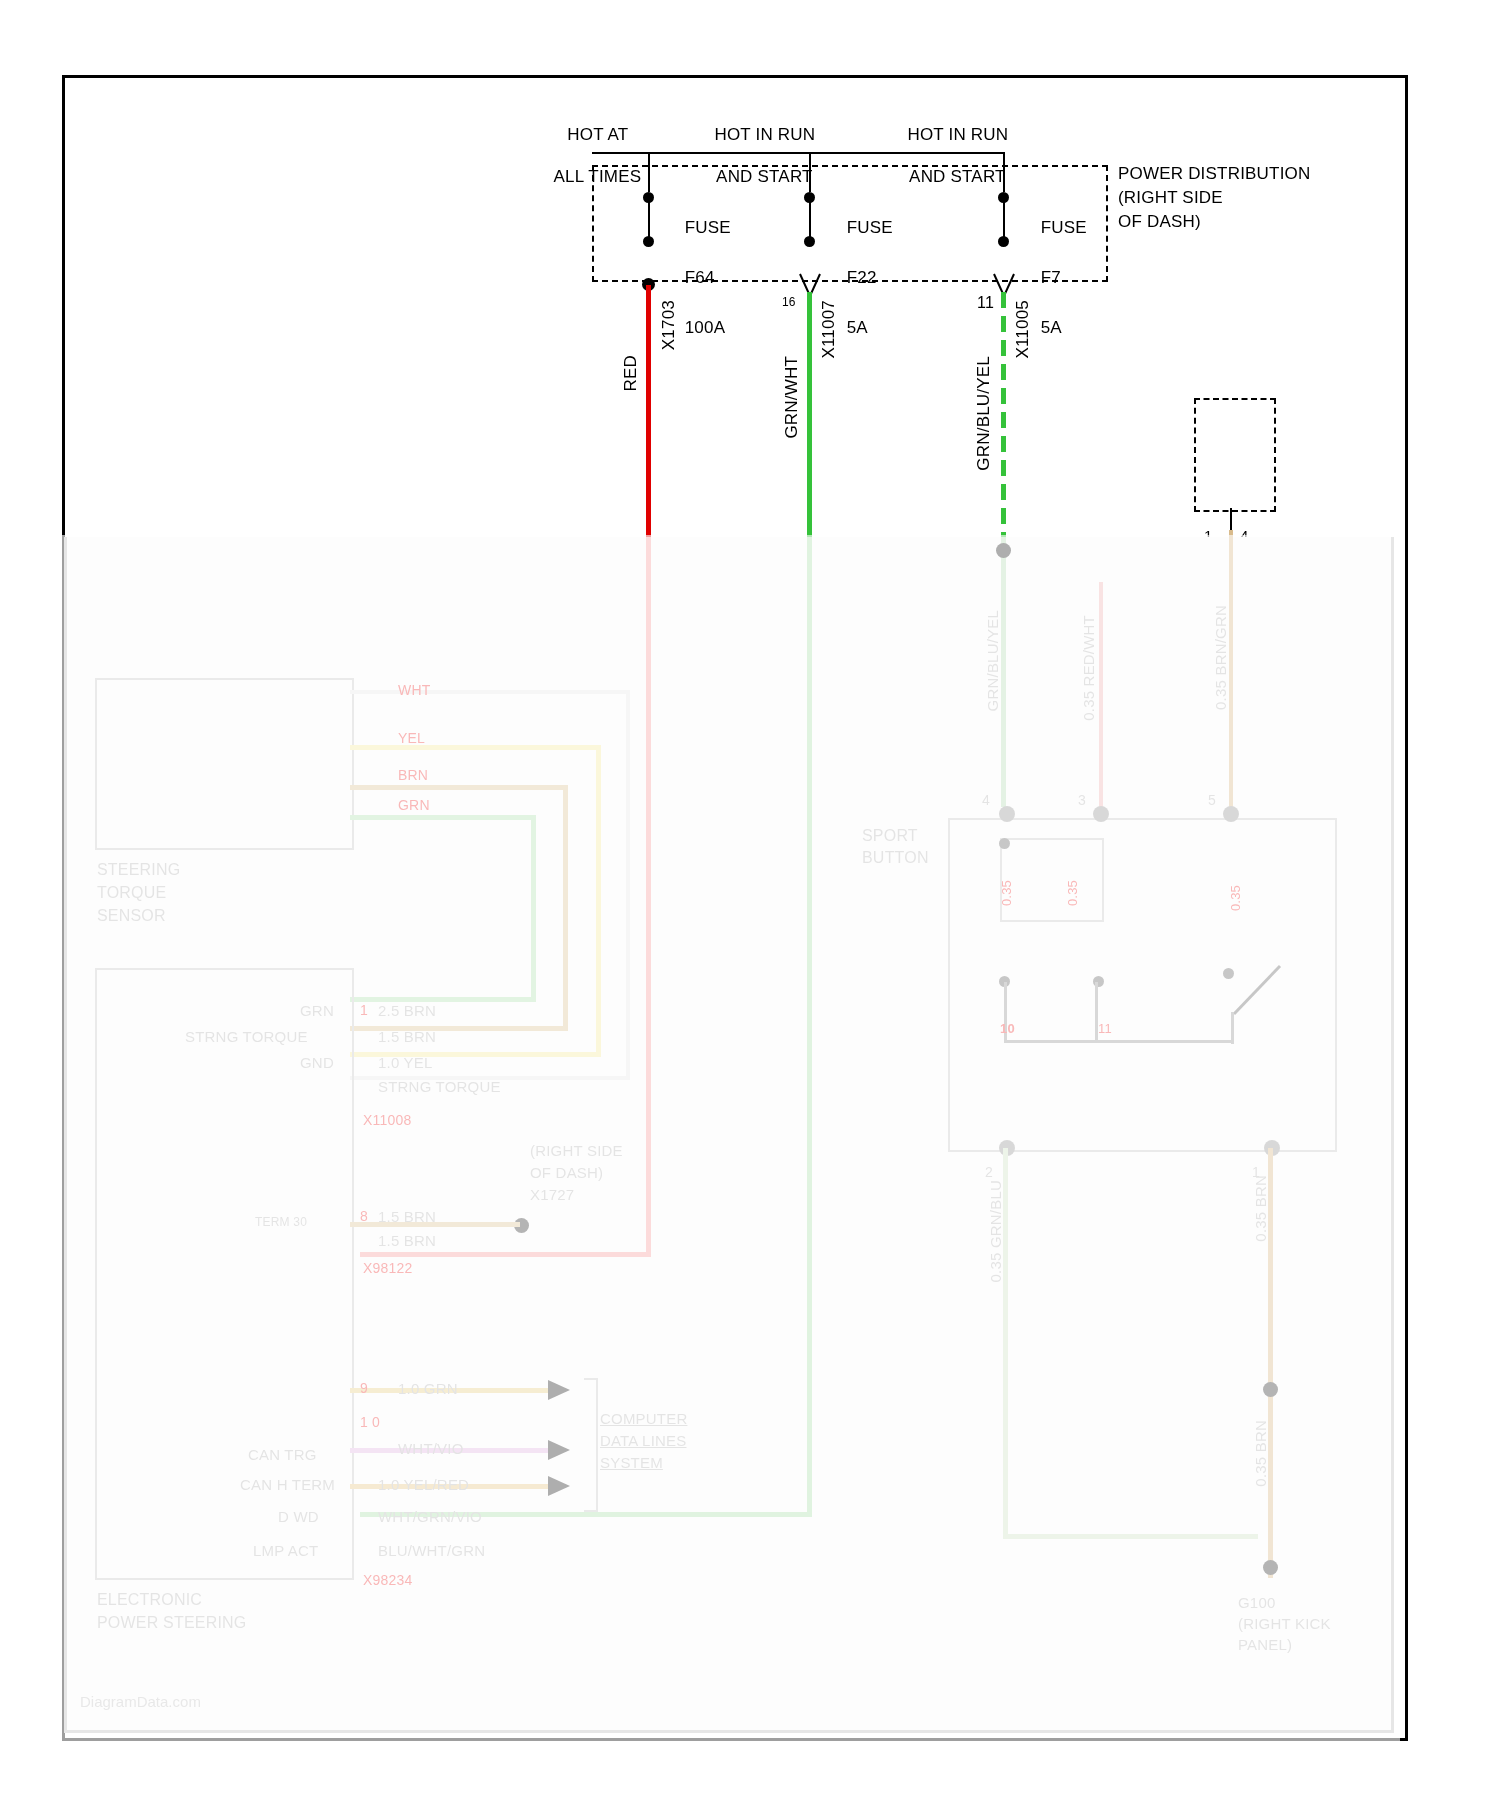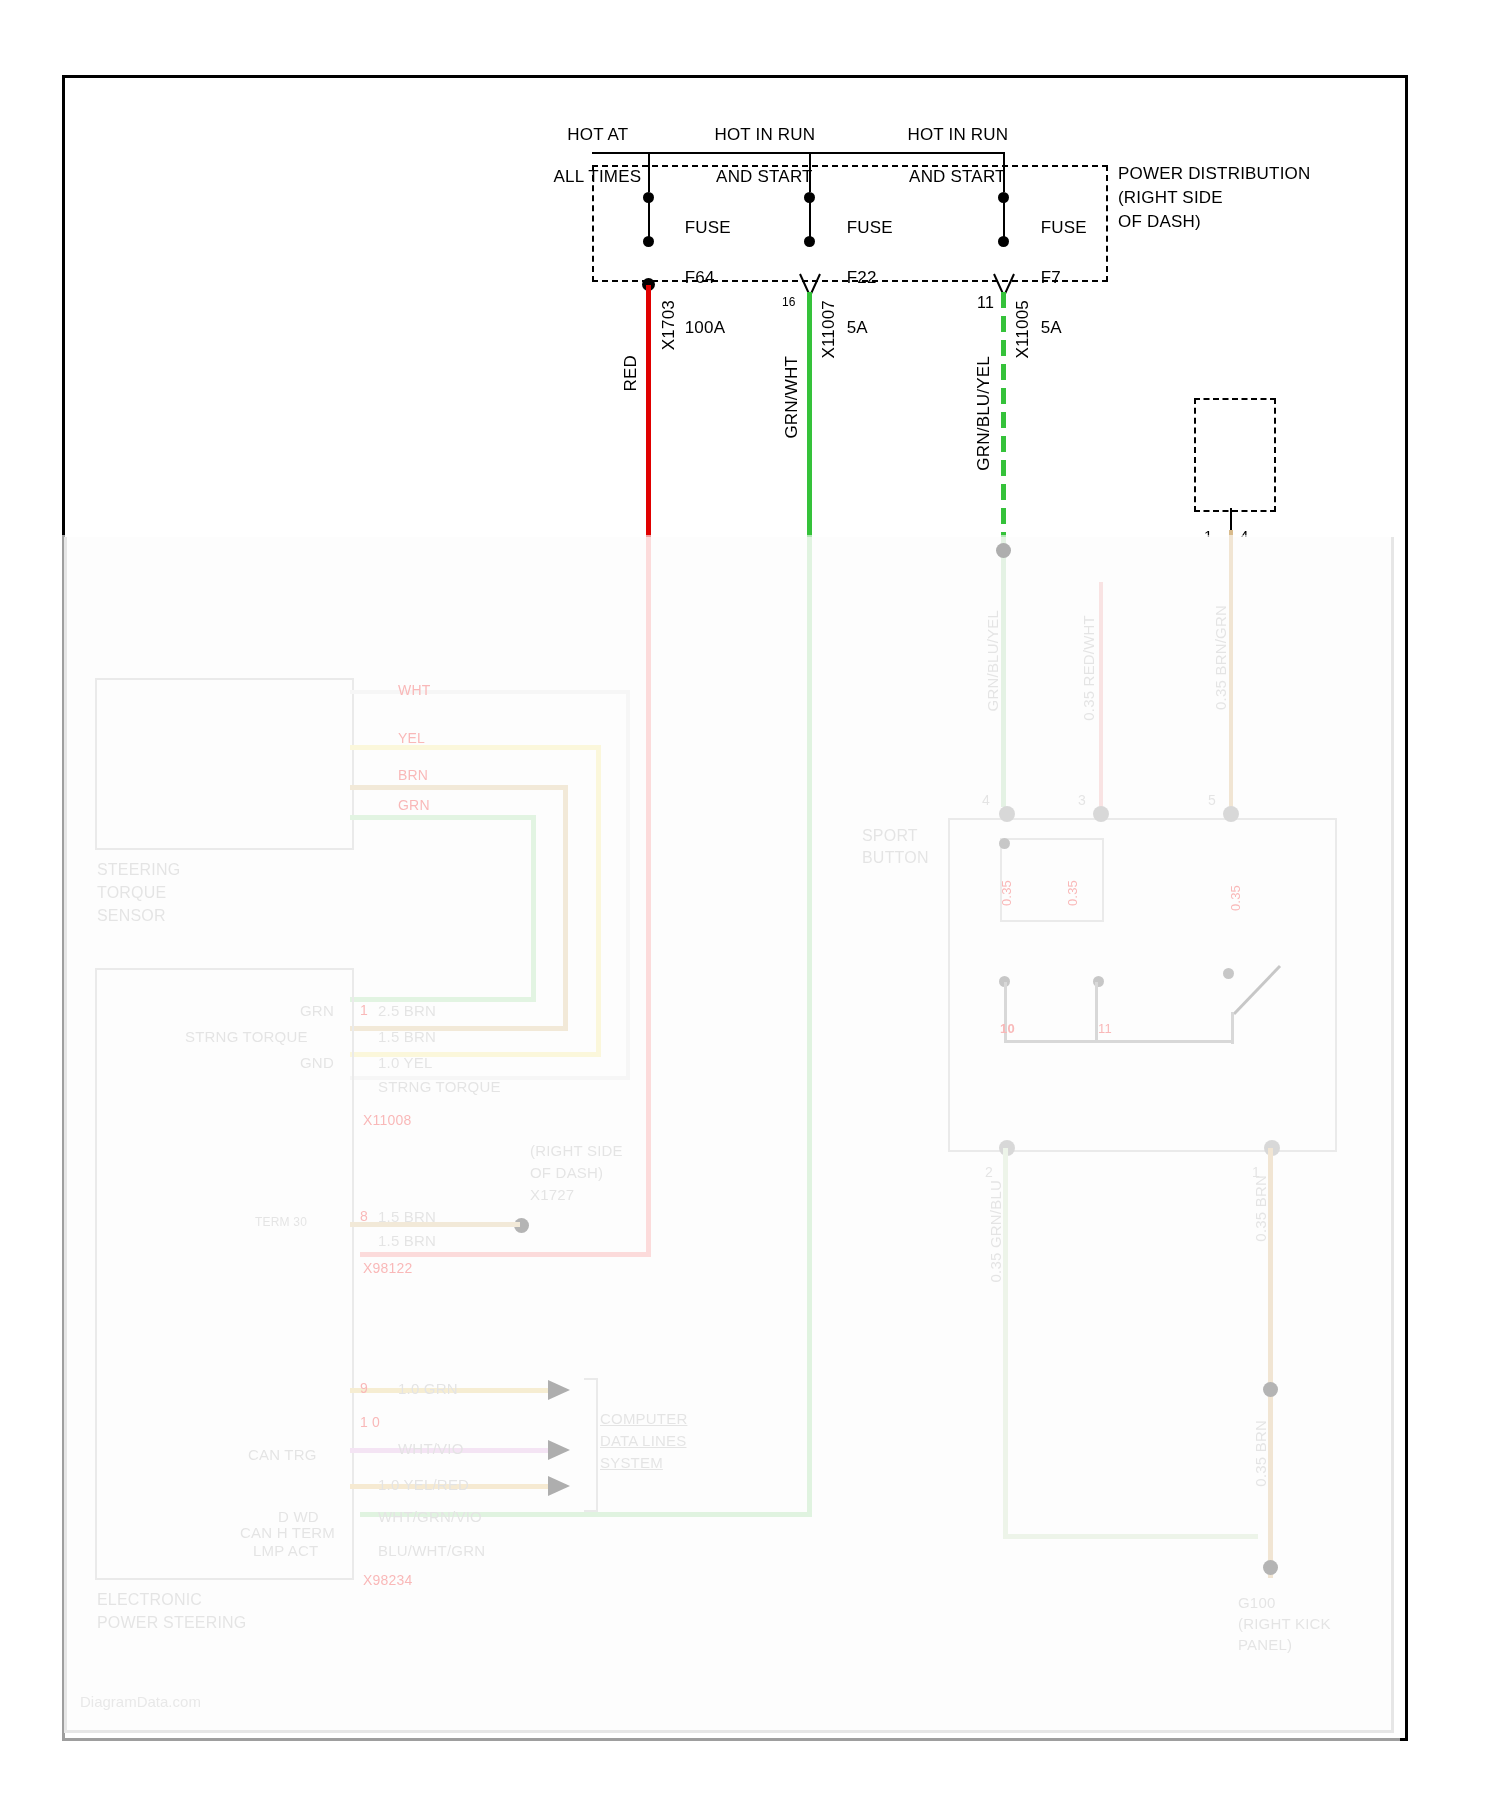--- a/index.html
+++ b/index.html
@@ -244,21 +244,21 @@
       <path d="M2,2 L24,12 L2,22 Z" fill="#2b2b2b"></path>
     </svg>
   <div class="greybox" style="left:584px;top:1378px;width:12px;height:130px;border-left:none;"></div>
   <div class="lbl faded" style="left:600px;top:1408px;font-size:15px;line-height:22px;text-decoration:underline;">COMPUTER<br>DATA LINES<br>SYSTEM</div>
 
   <div class="lbl faded2" style="left:360px;top:1378px;font-size:14px;">9</div>
   <div class="lbl faded" style="left:398px;top:1378px;font-size:15px;">1.0 GRN</div>
   <div class="lbl faded2" style="left:360px;top:1412px;font-size:14px;">1 0</div>
   <div class="lbl faded" style="left:248px;top:1438px;font-size:15px;margin-top:6px;">CAN TRG</div>
   <div class="lbl faded" style="left:398px;top:1438px;font-size:15px;">WHT/VIO</div>
-  <div class="lbl faded" style="left:240px;top:1474px;font-size:15px;margin-top:48px;">CAN H TERM</div>
+  <div class="lbl faded" style="left:240px;top:1474px;font-size:15px;">CAN H TERM</div>
   <div class="lbl faded" style="left:378px;top:1474px;font-size:15px;">1.0 YEL/RED</div>
   <div class="lbl faded" style="left:278px;top:1506px;font-size:15px;">D WD</div>
   <div class="lbl faded" style="left:378px;top:1506px;font-size:15px;">WHT/GRN/VIO</div>
   <div class="lbl faded" style="left:253px;top:1540px;font-size:15px;">LMP ACT</div>
   <div class="lbl faded" style="left:378px;top:1540px;font-size:15px;">BLU/WHT/GRN</div>
   <div class="lbl faded2" style="left:363px;top:1570px;font-size:14px;">X98234</div>
 
   <div class="watermark" style="left:80px;top:1693px;">DiagramData.com</div>
 
   <div class="overlay"></div>

